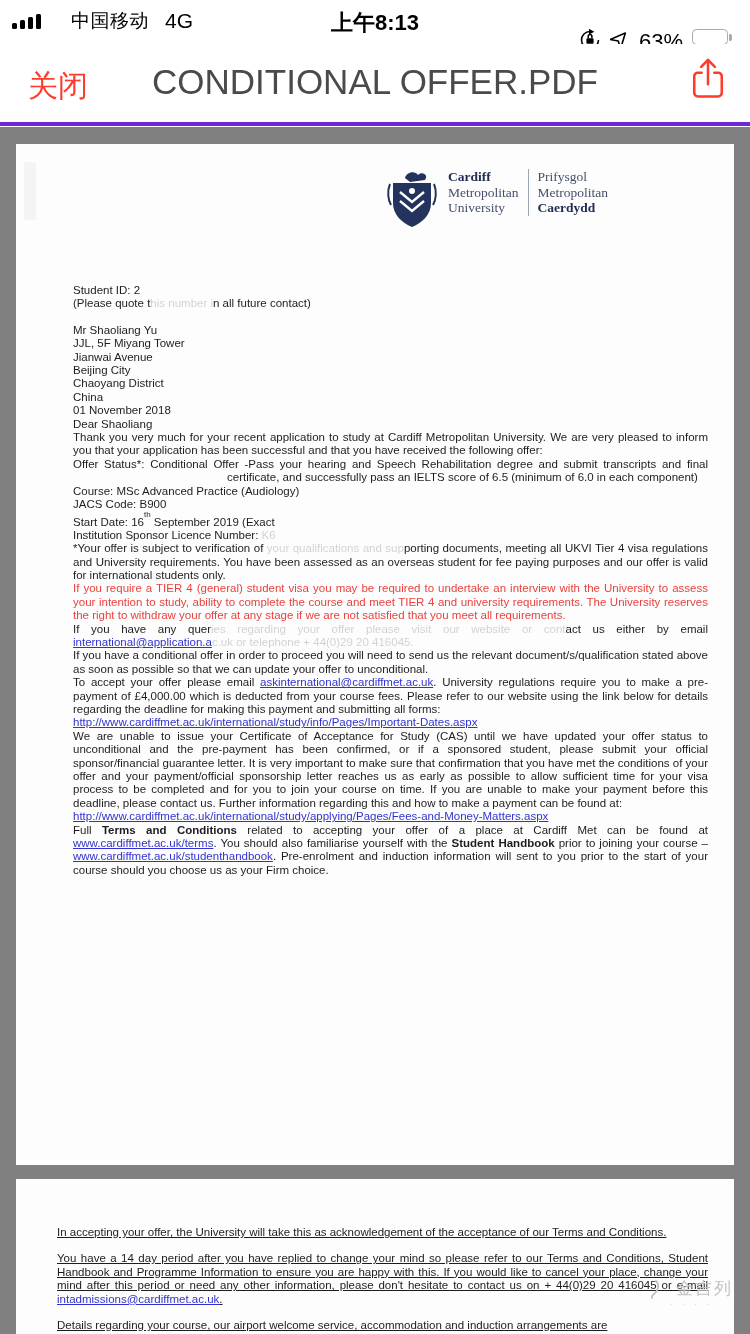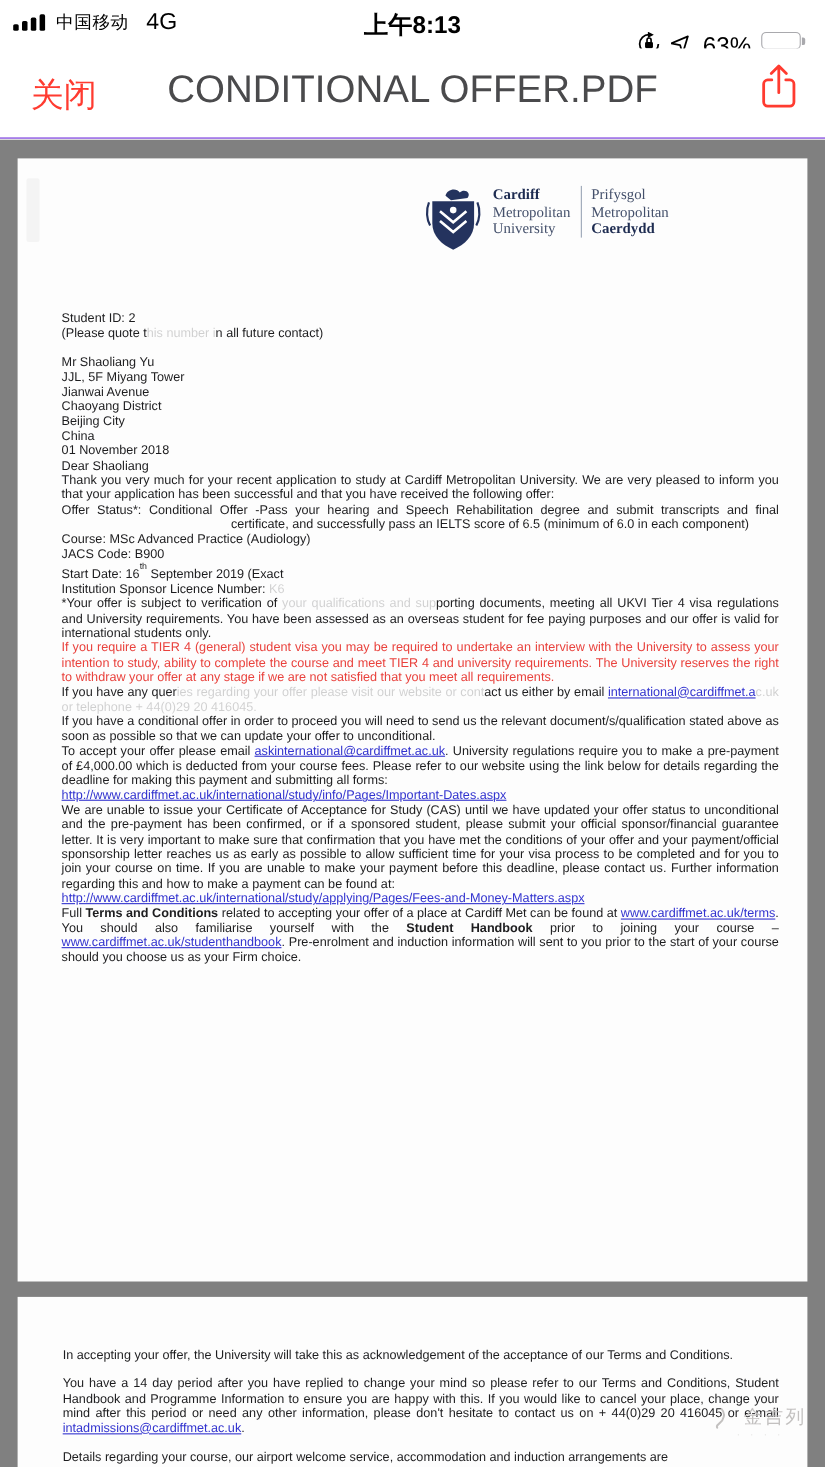--- a/index.html
+++ b/index.html
@@ -6,67 +6,67 @@
   html,body { width:750px; height:1334px; }
   body { position:relative; overflow:hidden; background:#fff; font-family:"Liberation Sans", sans-serif; }
 
   
   .status-bar { position:absolute; top:0; left:0; width:750px; height:44px; background:#fff; }
   .sb-left { position:absolute; left:12px; top:8px; display:flex; align-items:center; }
   .signal { display:flex; align-items:flex-end; gap:3px; margin-right:10px; }
   .signal i { display:block; width:5px; background:#000; border-radius:1.5px; }
   .signal i:nth-child(1){height:6px;} .signal i:nth-child(2){height:9px;}
   .signal i:nth-child(3){height:12px;} .signal i:nth-child(4){height:15px;}
-  .carrier { font-size:16px; color:#000; letter-spacing:0.5px; }
+  .carrier { font-size:19px; color:#000; letter-spacing:0.5px;margin-left:20px; }
   .network { font-size:21px; color:#000; margin-left:16px; }
   .sb-time { position:absolute; left:0; right:0; top:8px; text-align:center; font-size:22px; font-weight:700; color:#000; }
   .sb-right { position:absolute; right:22px; top:7px; display:flex; align-items:flex-start; gap:9px;margin-top:22px; }
   .pct { font-size:22px; color:#000; }
   .battery { position:relative; width:36px; height:16px; border:1.5px solid #a9a9ad; border-radius:4.5px; padding:1.5px; }
   .battery .fill { height:100%; width:60%; background:#000; border-radius:2px; }
   .battery .nub { position:absolute; right:-4.5px; top:4px; width:3px; height:7px; background:#a9a9ad; border-radius:0 2px 2px 0; }
 
   
-  .nav-bar { position:absolute; top:44px; left:0; width:750px; height:82px; background:#fff; border-bottom:1px solid #6d28d9; }
+  .nav-bar { position:absolute; top:44px; left:0; width:750px; height:82px; background:#fff; border-bottom:4px solid #6d28d9; }
   .nav-close { position:absolute; left:28px; top:22px; font-size:30px; color:#ff3b30; background:none; border:none; font-family:inherit; cursor:pointer; }
   .nav-title { position:absolute; left:0; right:0; top:18px; text-align:center; font-size:35px; color:#4a4a4c; letter-spacing:0px; }
   .nav-share { position:absolute; right:24px; top:12px; background:none; border:none; cursor:pointer; }
 
   
   .pdf-area { position:absolute; top:127px; left:0; width:750px; height:1334px; background:#808080; overflow:hidden; }
   .page { position:absolute; left:16px; width:718px; background:#fdfdfd; }
   .page-1 { top:17px; height:1021px; }
   .page-2 { top:1052px; height:420px; }
   .smudge { position:absolute; left:8px; top:18px; width:12px; height:58px; background:#000; opacity:0.035; border-radius:2px; }
 
   
   .logo { position:absolute; top:25px; left:369px; display:flex; align-items:flex-start; }
   .logo-text { display:flex; margin-left:9px; font-family:"Liberation Serif", serif; font-size:13.5px; line-height:15.5px; color:#44506b; }
   .logo-col2 { border-left:1px solid #9aa5b5; padding-left:9px; margin-left:9px; }
   .logo-text .b { font-weight:bold; color:#1e2c51; }
 
   
-  .letter-body { padding:140px 26px 0 40px; font-size:11.5px; line-height:13.4px; color:#1d1d1f; }
+  .letter-body { padding:140px 26px 0 57px; font-size:11.5px; line-height:13.4px; color:#1d1d1f; }
   .letter-body p { margin:0; }
   .j { text-align:justify; }
   .addr-block { margin-top:13px; }
   .m-date { margin-top:13px; }
   .m-dear { margin-top:19px; }
   .m-thanks { margin-top:8px; }
   .m-offer { margin-top:13px; padding-left:154px; text-indent:-154px; }
   .m-verify { margin-top:12px; }
   .m-tier4 { margin-top:13px; color:#e9423d; }
   .m-queries { margin-top:26px; }
   .m-cond { margin-top:13px; }
   .m-accept { margin-top:13px; }
   .m-link1 { margin-top:15px; }
   .m-cas { margin-top:12px; }
   .m-link2 { margin-top:28px; }
   .m-terms { margin-top:14px; }
-  .p2-body { padding:47px 26px 0 41px; font-size:11.5px; line-height:13.4px; color:#1d1d1f; }
+  .p2-body { padding:47px 26px 0 41px; font-size:11.5px; line-height:13.4px; color:#1d1d1f;text-decoration:underline; }
   .m-cancel { margin-top:13px; }
   .m-details { margin-top:13px; }
 
   .lnk { color:#3233cf; text-decoration:underline; cursor:pointer; }
   .faded { opacity:0.2; }
   .bold { font-weight:bold; }
   sup.th { font-size:8px; position:relative; top:-3.5px; }
 
   
   .watermark { position:absolute; left:648px; top:1150px; color:#c3c1c0; z-index:5; display:flex; flex-direction:column; align-items:flex-start; }
@@ -149,41 +149,41 @@
     </div>
 
     <div class="letter-body">
       <p><span>Student ID: 2</span></p>
       <p><span>(Please quote t</span><span class="faded">his number i</span><span>n all future contact)</span></p>
 
       <div class="addr-block">
         <p>Mr Shaoliang Yu</p>
         <p>JJL, 5F Miyang Tower</p>
         <p>Jianwai Avenue</p>
+        <p>Beijing City</p>
         <p>Chaoyang District</p>
-        <p>Beijing City</p>
         <p>China</p>
       </div>
 
       <p class="m-date">01 November 2018</p>
       <p class="m-dear">Dear Shaoliang</p>
 
       <p class="m-thanks j">Thank you very much for your recent application to study at Cardiff Metropolitan University.   We are very pleased to inform you that your application has been successful and that you have received the following offer:</p>
 
       <p class="m-offer j">Offer Status*:   Conditional Offer  -Pass your hearing and Speech Rehabilitation degree and submit transcripts and final certificate, and successfully pass an IELTS score of 6.5 (minimum of 6.0 in each component)</p>
       <p>Course: MSc Advanced Practice (Audiology)</p>
       <p>JACS Code: B900</p>
       <p><span>Start Date:  16</span><sup class="th">th</sup><span> September 2019 (Exact</span></p>
       <p><span>Institution Sponsor Licence Number: </span><span class="faded">K6</span></p>
 
       <p class="m-verify j"><span>*Your offer is subject to verification of </span><span class="faded">your qualifications and sup</span><span>porting documents, meeting all UKVI Tier 4 visa regulations and University requirements.  You have been assessed as an overseas student for fee paying purposes and our offer is valid for international students only.</span></p>
 
       <p class="m-tier4 j">If you require a TIER 4 (general) student visa you may be required to undertake an interview with the University to assess your intention to study, ability to complete the course and meet TIER 4 and university requirements.   The University reserves the right to withdraw your offer at any stage if we are not satisfied that you meet all requirements.</p>
 
-      <p class="m-queries j"><span>If you have any quer</span><span class="faded">ies regarding your offer please visit our website or cont</span><span>act us either by email </span><a class="lnk">international@cardiffmet.a</a><span class="faded">c.uk or telephone + 44(0)29 20 416045.</span></p>
+      <p class="m-queries j"><span>If you have any quer</span><span class="faded">ies regarding your offer please visit our website or cont</span><span>act us either by email </span><a class="lnk">international@application.a</a><span class="faded">c.uk or telephone + 44(0)29 20 416045.</span></p>
 
       <p class="m-cond j">If you have a conditional offer in order to proceed you will need to send us the relevant document/s/qualification stated above as soon as possible so that we can update your offer to unconditional.</p>
 
       <p class="m-accept j"><span>To accept your offer please email </span><a class="lnk">askinternational@cardiffmet.ac.uk</a><span>. University regulations require you to make a pre-payment of £4,000.00 which is deducted from your course fees. Please refer to our website using the link below for details regarding the deadline for making this payment and submitting all forms:</span></p>
 
       <p class="m-link1"><a class="lnk">http://www.cardiffmet.ac.uk/international/study/info/Pages/Important-Dates.aspx</a></p>
 
       <p class="m-cas j">We are unable to issue your Certificate of Acceptance for Study (CAS) until we have updated your offer status to unconditional and the pre-payment has been confirmed, or if a sponsored student, please submit your official sponsor/financial guarantee letter. It is very important to make sure that confirmation that you have met the conditions of your offer and your payment/official sponsorship letter reaches us as early as possible to allow sufficient time for your visa process to be completed and for you to join your course on time.   If you are unable to make your payment before this deadline, please contact us.  Further information regarding this and how to make a payment can be found at:</p>
 
       <p class="m-link2"><a class="lnk">http://www.cardiffmet.ac.uk/international/study/applying/Pages/Fees-and-Money-Matters.aspx</a></p>

